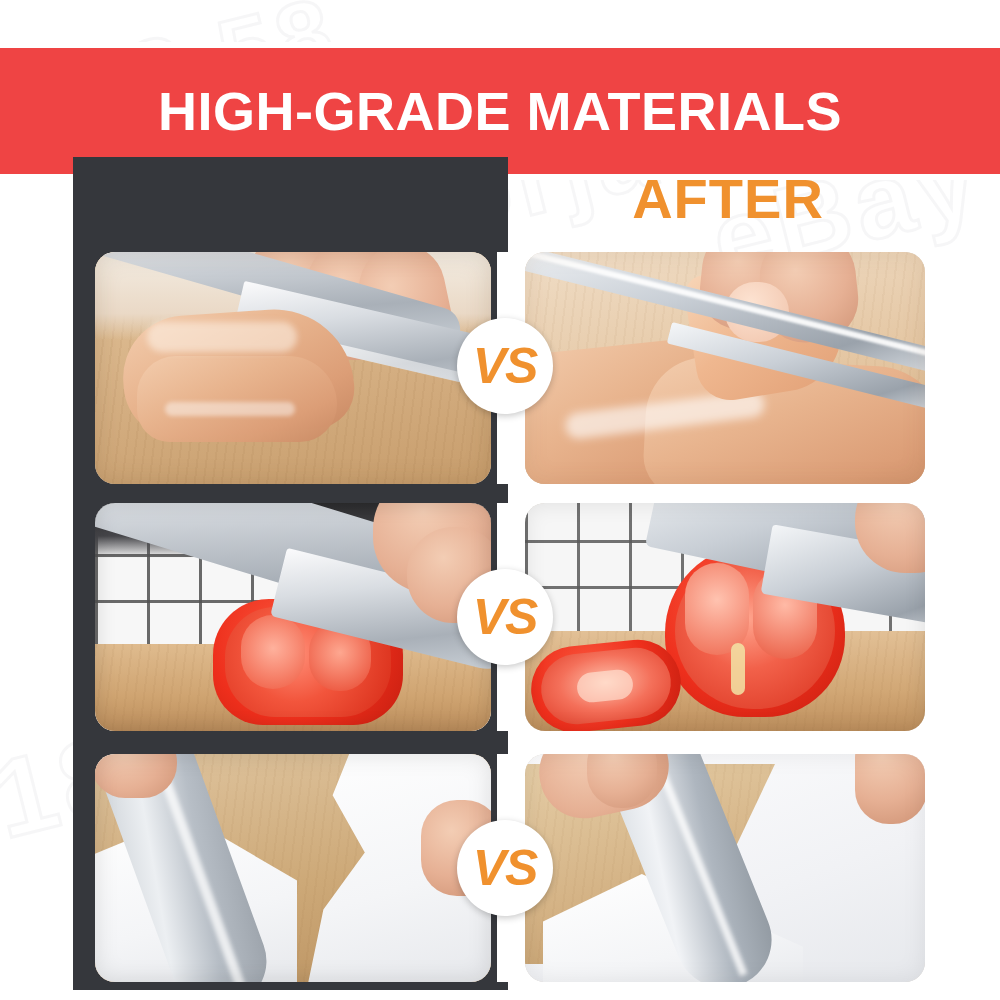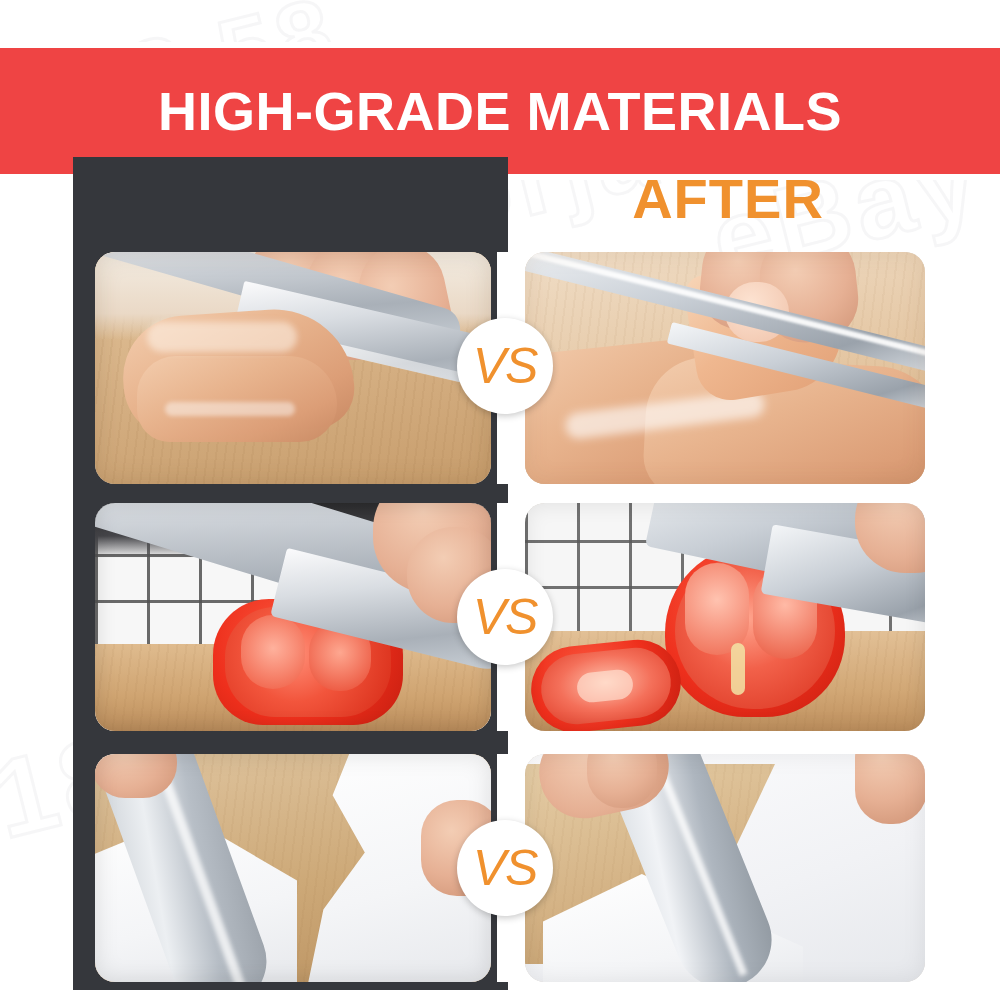--- a/index.html
+++ b/index.html
@@ -64,21 +64,21 @@
   .cloth-grid{background:
       repeating-linear-gradient(0deg, rgba(25,25,25,.85) 0 3px, rgba(0,0,0,0) 3px 46px),
       repeating-linear-gradient(90deg, rgba(25,25,25,.85) 0 3px, rgba(0,0,0,0) 3px 52px);}
 
   
   .vs-strip{position:absolute;left:497px;width:16px;background:#ffffff;z-index:7;}
   .vs{position:absolute;width:96px;height:96px;border-radius:50%;
       background:#ffffff;z-index:8;
       box-shadow:0 2px 7px rgba(0,0,0,.22);
       display:flex;align-items:center;justify-content:center;}
-  .vs span{color:#f0912e;font-size:50px;font-weight:400;font-style:italic;
+  .vs span{color:#f0912e;font-size:50px;font-weight:700;font-style:italic;
            letter-spacing:-1px;line-height:50px;}
   .vs1{left:457px;top:318px;}
   .vs2{left:457px;top:569px;}
   .vs3{left:457px;top:820px;}
 </style>
 </head>
 <body>
 
 <div id="page">
 

